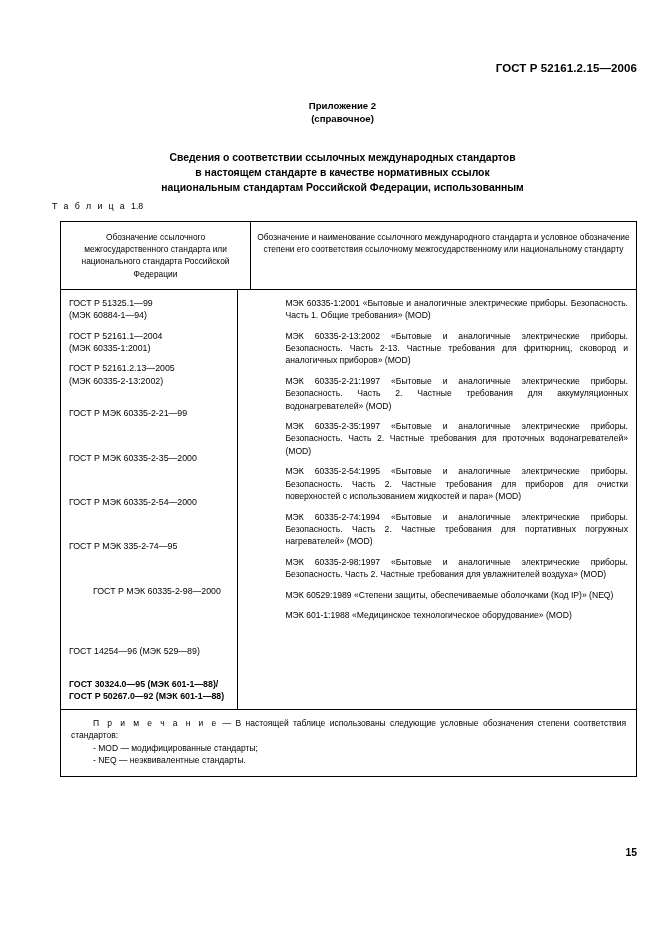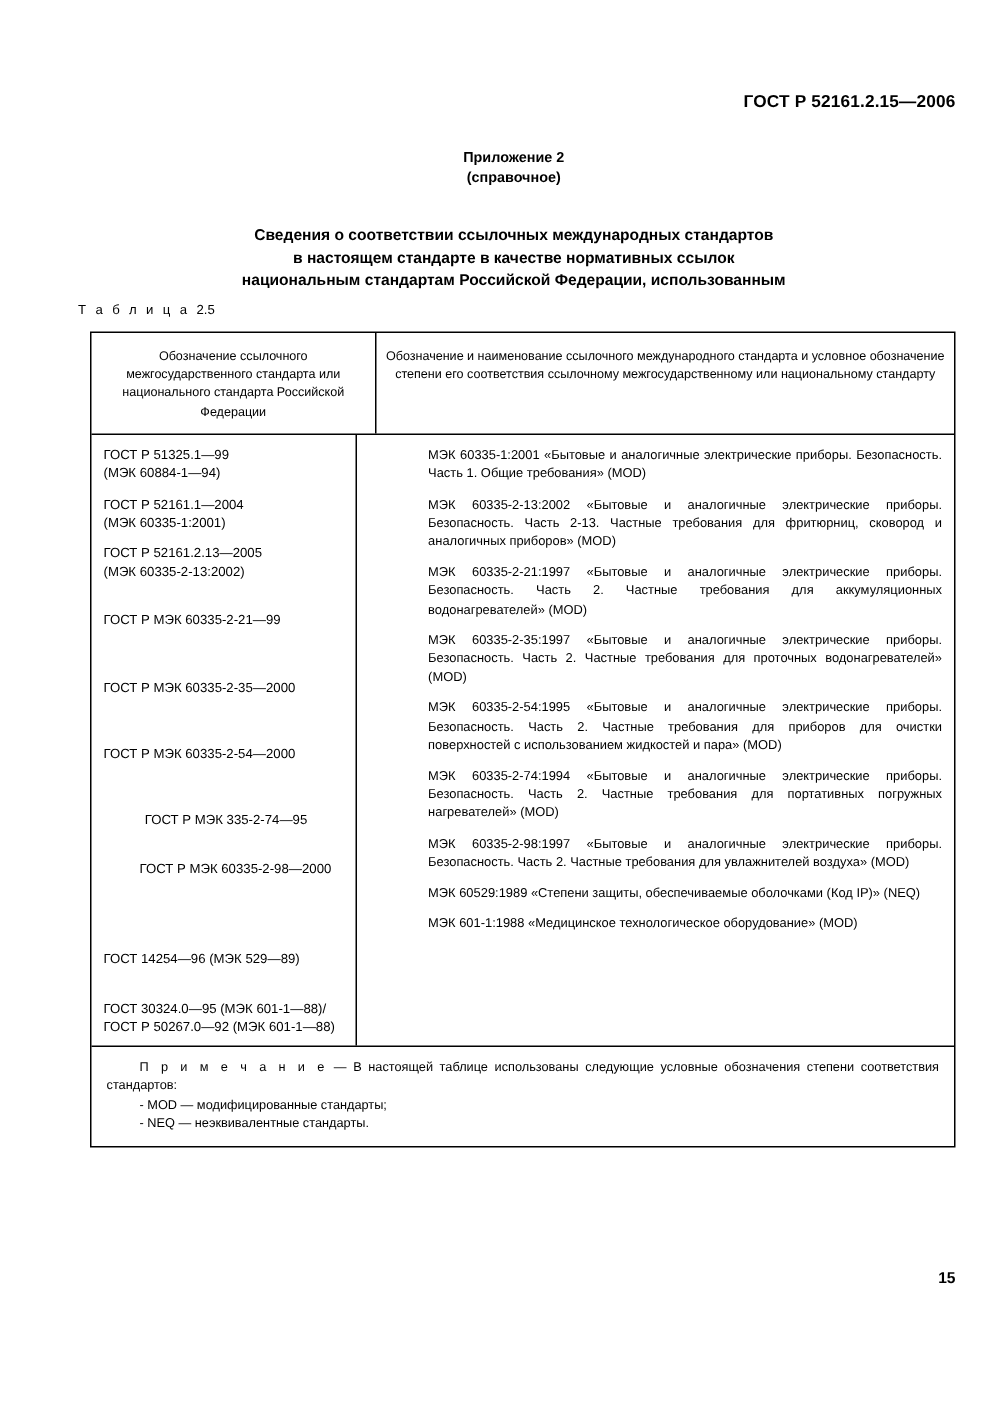--- a/index.html
+++ b/index.html
@@ -173,21 +173,21 @@
   </div>
 
   <div class="doc-title">
     <span class="tline">Сведения о соответствии ссылочных международных стандартов</span>
     <span class="tline">в настоящем стандарте в качестве нормативных ссылок</span>
     <span class="tline">национальным стандартам Российской Федерации, использованным</span>
   </div>
 
   <div class="table-caption">
     <span>Т а б л и ц а</span>
-    <span class="cap-num">2.5</span>
+    <span class="cap-num">1.8</span>
   </div>
 
   <div class="ref-table">
 
     <div class="thead-row">
       <div class="th-left">Обозначение ссылочного межгосударственного стандарта или национального стандарта Российской Федерации</div>
       <div class="th-right">Обозначение и наименование ссылочного международного стандарта и условное обозначение степени его соответствия ссылочному межгосударственному или национальному стандарту</div>
     </div>
 
     <div class="tbody">
@@ -213,33 +213,33 @@
         </div>
 
         <div class="entry-left" style="margin-bottom:32px;">
           <span class="eline">ГОСТ Р МЭК 60335-2-35—2000</span>
         </div>
 
         <div class="entry-left" style="margin-bottom:32px;">
           <span class="eline">ГОСТ Р МЭК 60335-2-54—2000</span>
         </div>
 
-        <div class="entry-left" style="margin-bottom:20px;text-align:center;">
+        <div class="entry-left" style="margin-bottom:32px;">
           <span class="eline">ГОСТ Р МЭК 335-2-74—95</span>
         </div>
 
         <div class="entry-left" style="margin-bottom:48px;padding-left:24px;">
           <span class="eline">ГОСТ Р МЭК 60335-2-98—2000</span>
         </div>
 
         <div class="entry-left" style="margin-bottom:20px;">
           <span class="eline">ГОСТ 14254—96 (МЭК 529—89)</span>
         </div>
 
-        <div class="entry-left" style="margin-bottom:0;">
+        <div class="entry-left" style="margin-bottom:0;font-weight:bold;">
           <span class="eline">ГОСТ 30324.0—95 (МЭК 601-1—88)/</span>
           <span class="eline">ГОСТ Р 50267.0—92 (МЭК 601-1—88)</span>
         </div>
 
       </div>
 
       <div class="col-right">
         <div class="entry-right">МЭК 60335-1:2001 «Бытовые и аналогичные электрические приборы. Безопасность. Часть 1. Общие требования» (MOD)</div>
         <div class="entry-right">МЭК 60335-2-13:2002 «Бытовые и аналогичные электрические приборы. Безопасность. Часть 2-13. Частные требования для фритюрниц, сковород и аналогичных приборов» (MOD)</div>
         <div class="entry-right">МЭК 60335-2-21:1997 «Бытовые и аналогичные электрические приборы. Безопасность. Часть 2. Частные требования для аккумуляционных водонагревателей» (MOD)</div>

